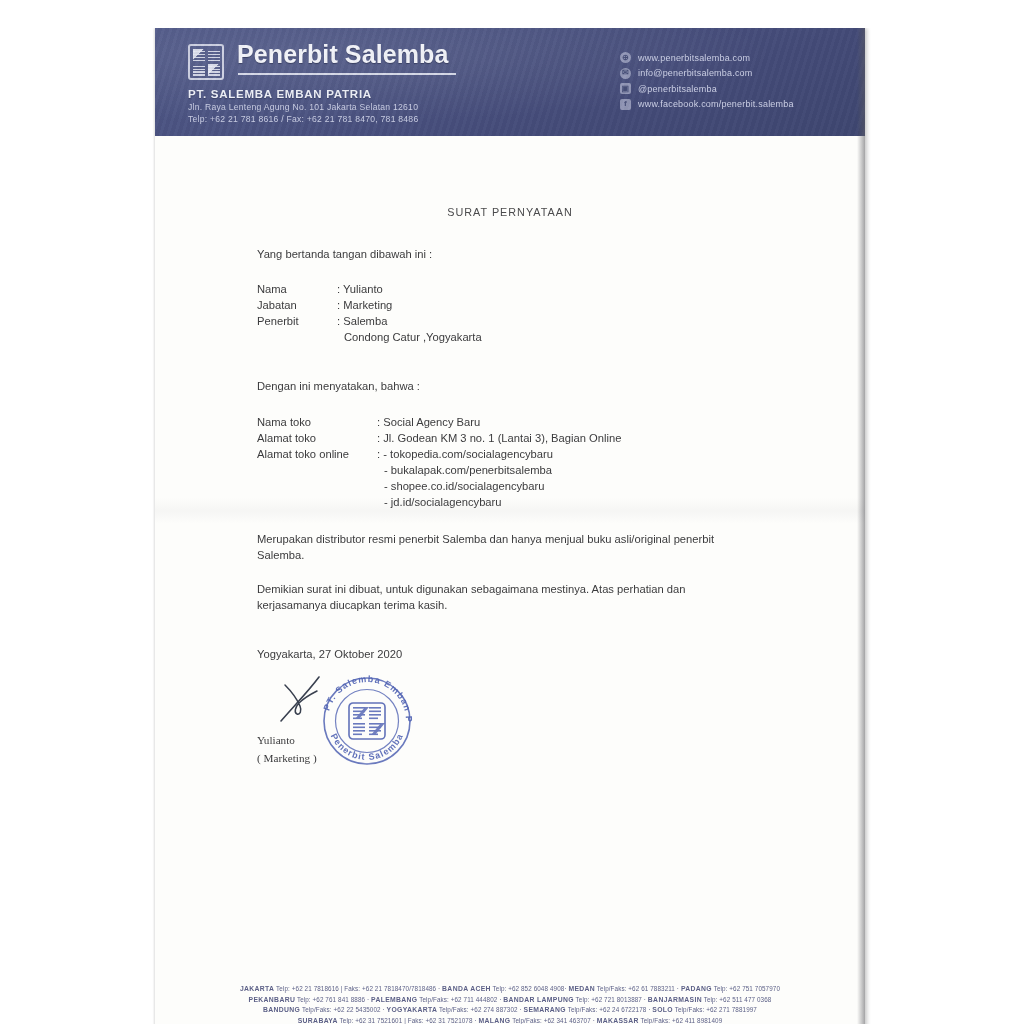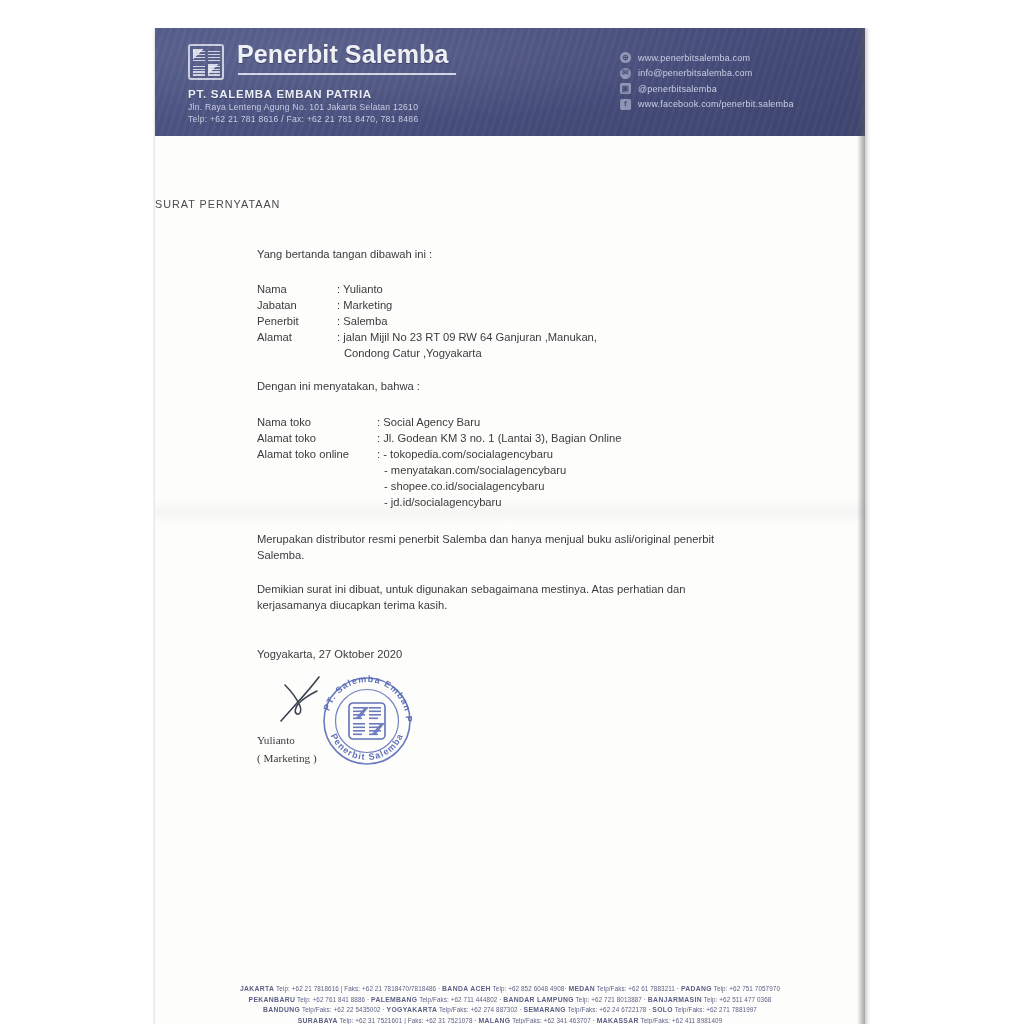--- a/index.html
+++ b/index.html
@@ -129,22 +129,23 @@
 
   
   .doc {
     position: absolute; left: 0; top: 108px;
     width: 710px;
     color: #3b3b3d;
     font-size: 11.2px;
     line-height: 16px;
   }
   .doc-title {
-    position: absolute; left: 0; top: 60px;
+    position: absolute; left: 0; top: 68px;
     width: 710px;
+    text-align: center;
     font-size: 10.8px;
     letter-spacing: 1px;
     color: #4a4a4c;
   }
   .blk { position: absolute; left: 102px; }
   .row { display: flex; }
   .row .lbl { width: 0; }
   .fields-a .lbl { width: 80px; }
   .fields-b .lbl { width: 120px; }
   .val { white-space: pre; }
@@ -240,24 +241,20 @@
         </div>
         <div class="row">
           <span class="lbl">Jabatan</span>
           <span class="val">: Marketing</span>
         </div>
         <div class="row">
           <span class="lbl">Penerbit</span>
           <span class="val">: Salemba</span>
         </div>
         <div class="row">
-          <span class="lbl">Alamat</span>
-          <span class="val">: jalan Mijil No 23 RT 09 RW 64 Ganjuran ,Manukan,</span>
-        </div>
-        <div class="row">
           <span class="lbl"></span>
           <span class="val indent-cont">Condong Catur ,Yogyakarta</span>
         </div>
       </div>
 
       <div class="blk" style="top:242px">Dengan ini menyatakan, bahwa :</div>
 
       <div class="blk fields-b" style="top:278px">
         <div class="row">
           <span class="lbl">Nama toko</span>
@@ -266,21 +263,21 @@
         <div class="row">
           <span class="lbl">Alamat toko</span>
           <span class="val">: Jl. Godean KM 3 no. 1 (Lantai 3), Bagian Online</span>
         </div>
         <div class="row">
           <span class="lbl">Alamat toko online</span>
           <span class="val">: - tokopedia.com/socialagencybaru</span>
         </div>
         <div class="row">
           <span class="lbl"></span>
-          <span class="val indent-cont">- menyatakan.com/socialagencybaru</span>
+          <span class="val indent-cont">- bukalapak.com/penerbitsalemba</span>
         </div>
         <div class="row">
           <span class="lbl"></span>
           <span class="val indent-cont">- shopee.co.id/socialagencybaru</span>
         </div>
         <div class="row">
           <span class="lbl"></span>
           <span class="val indent-cont">- jd.id/socialagencybaru</span>
         </div>
       </div>

